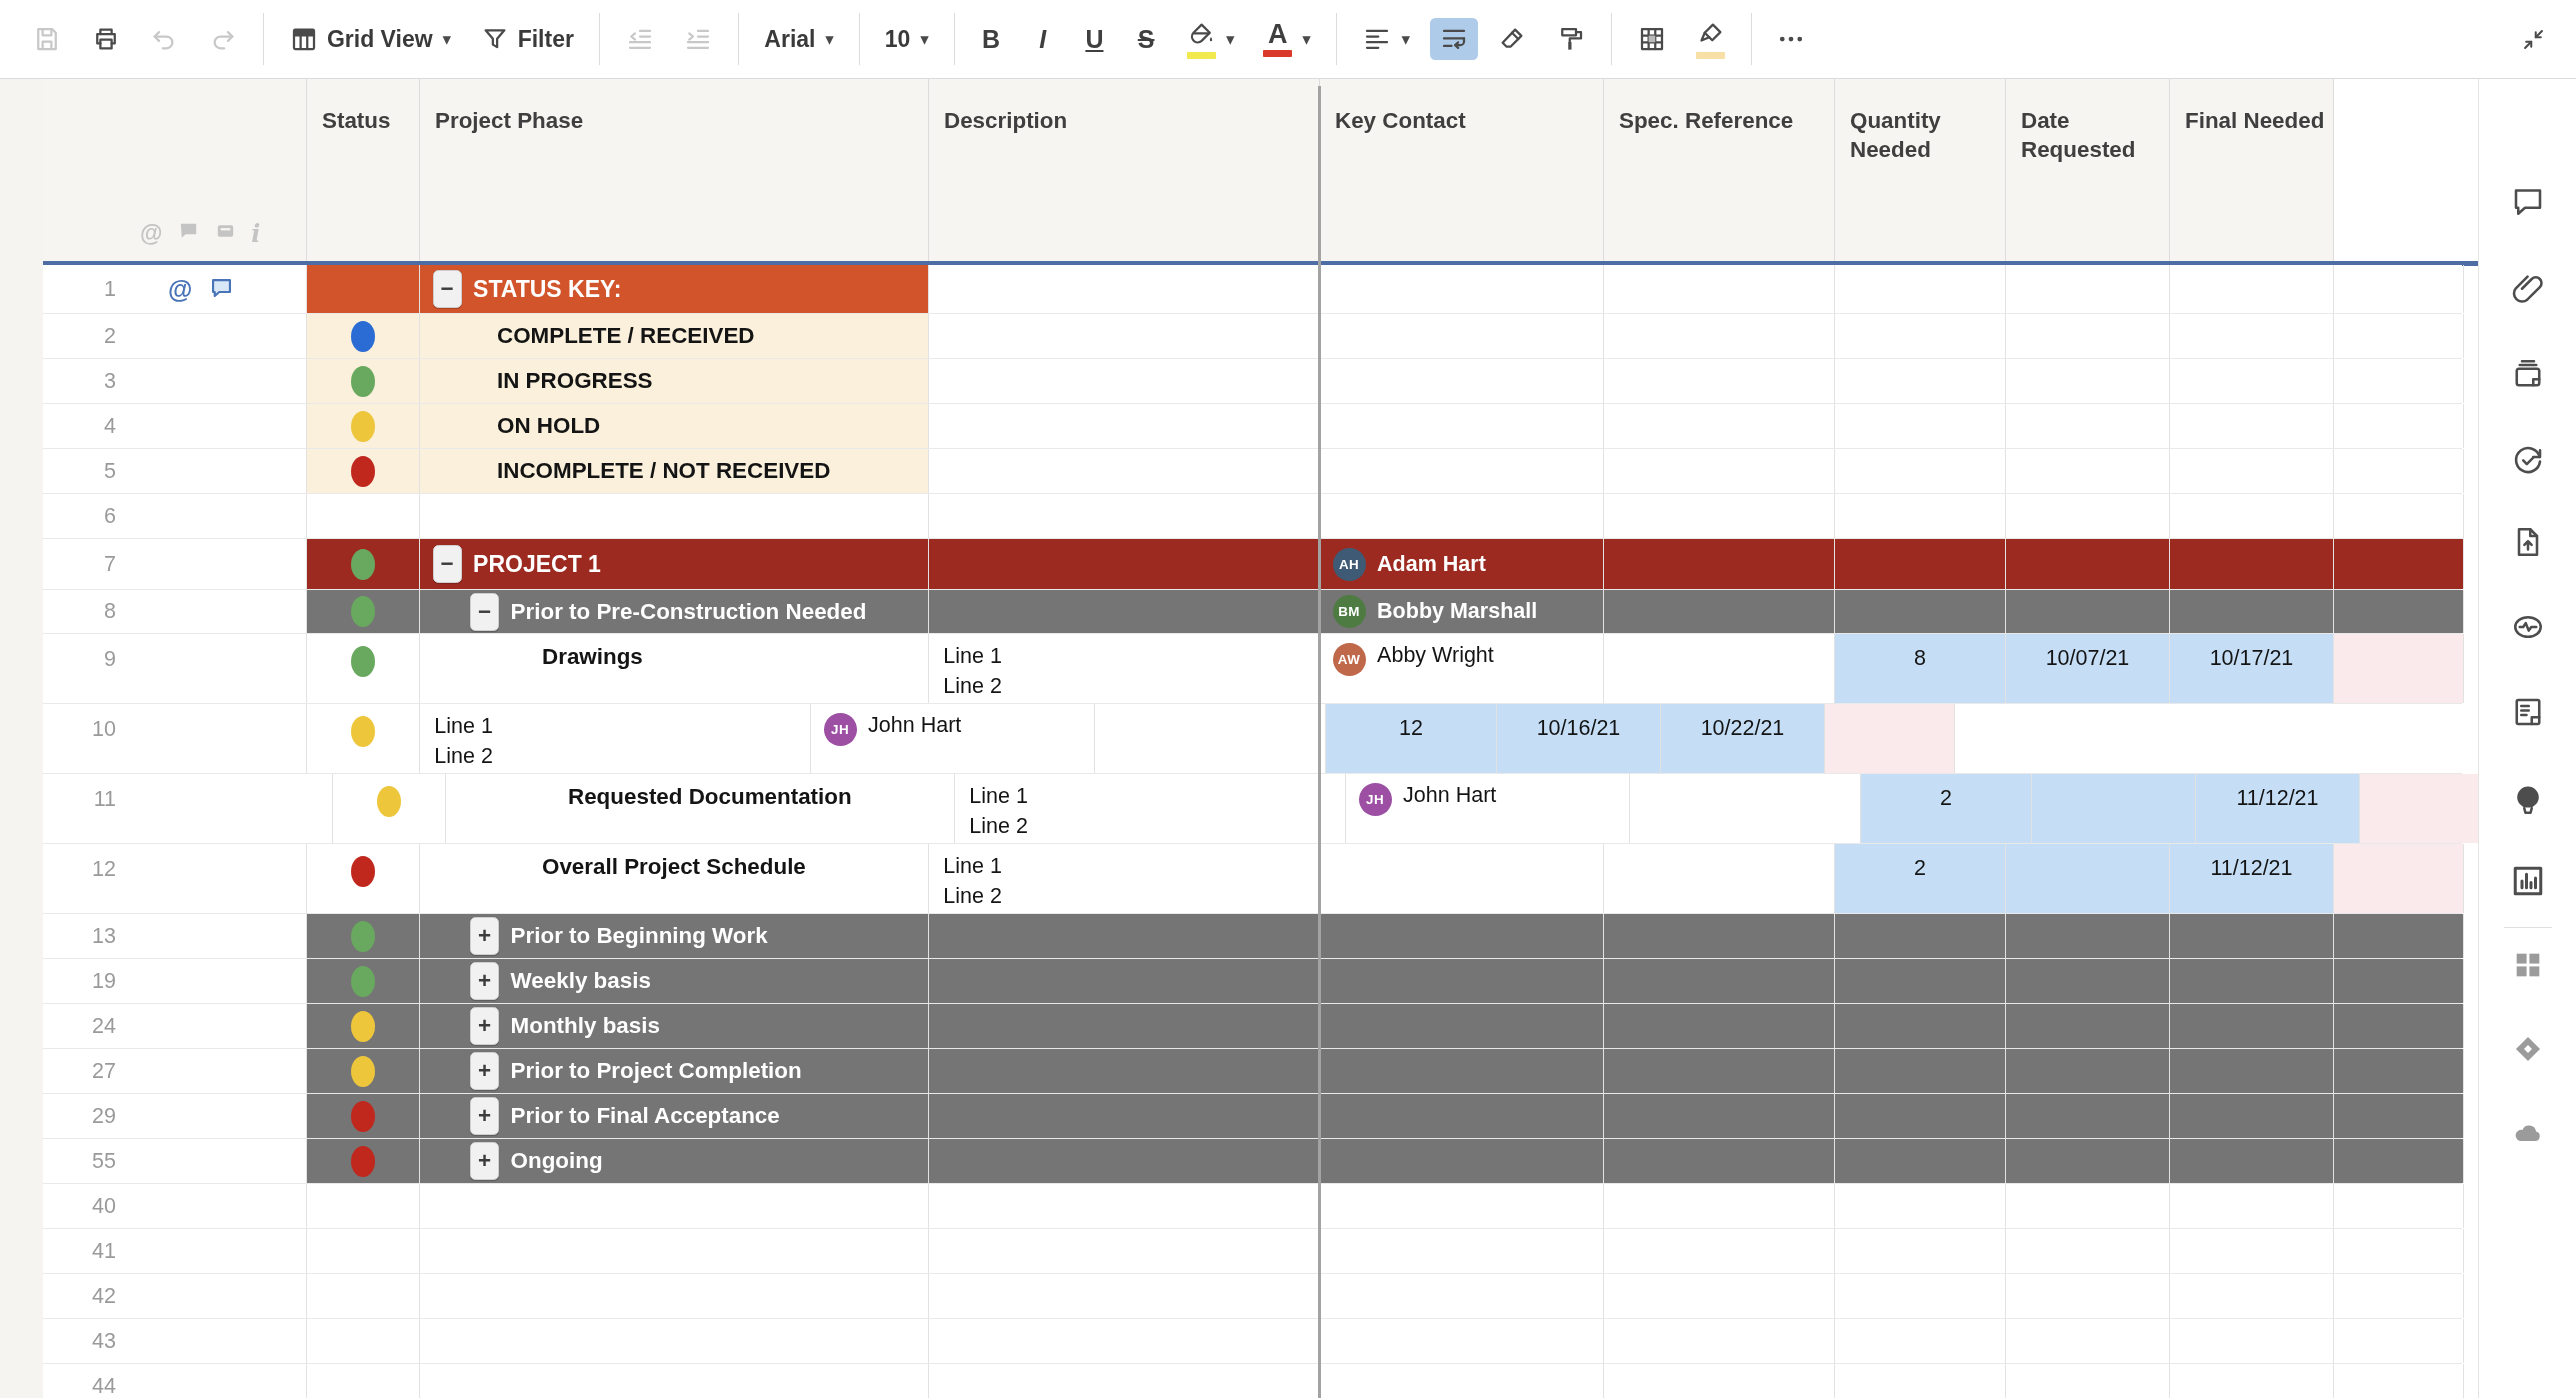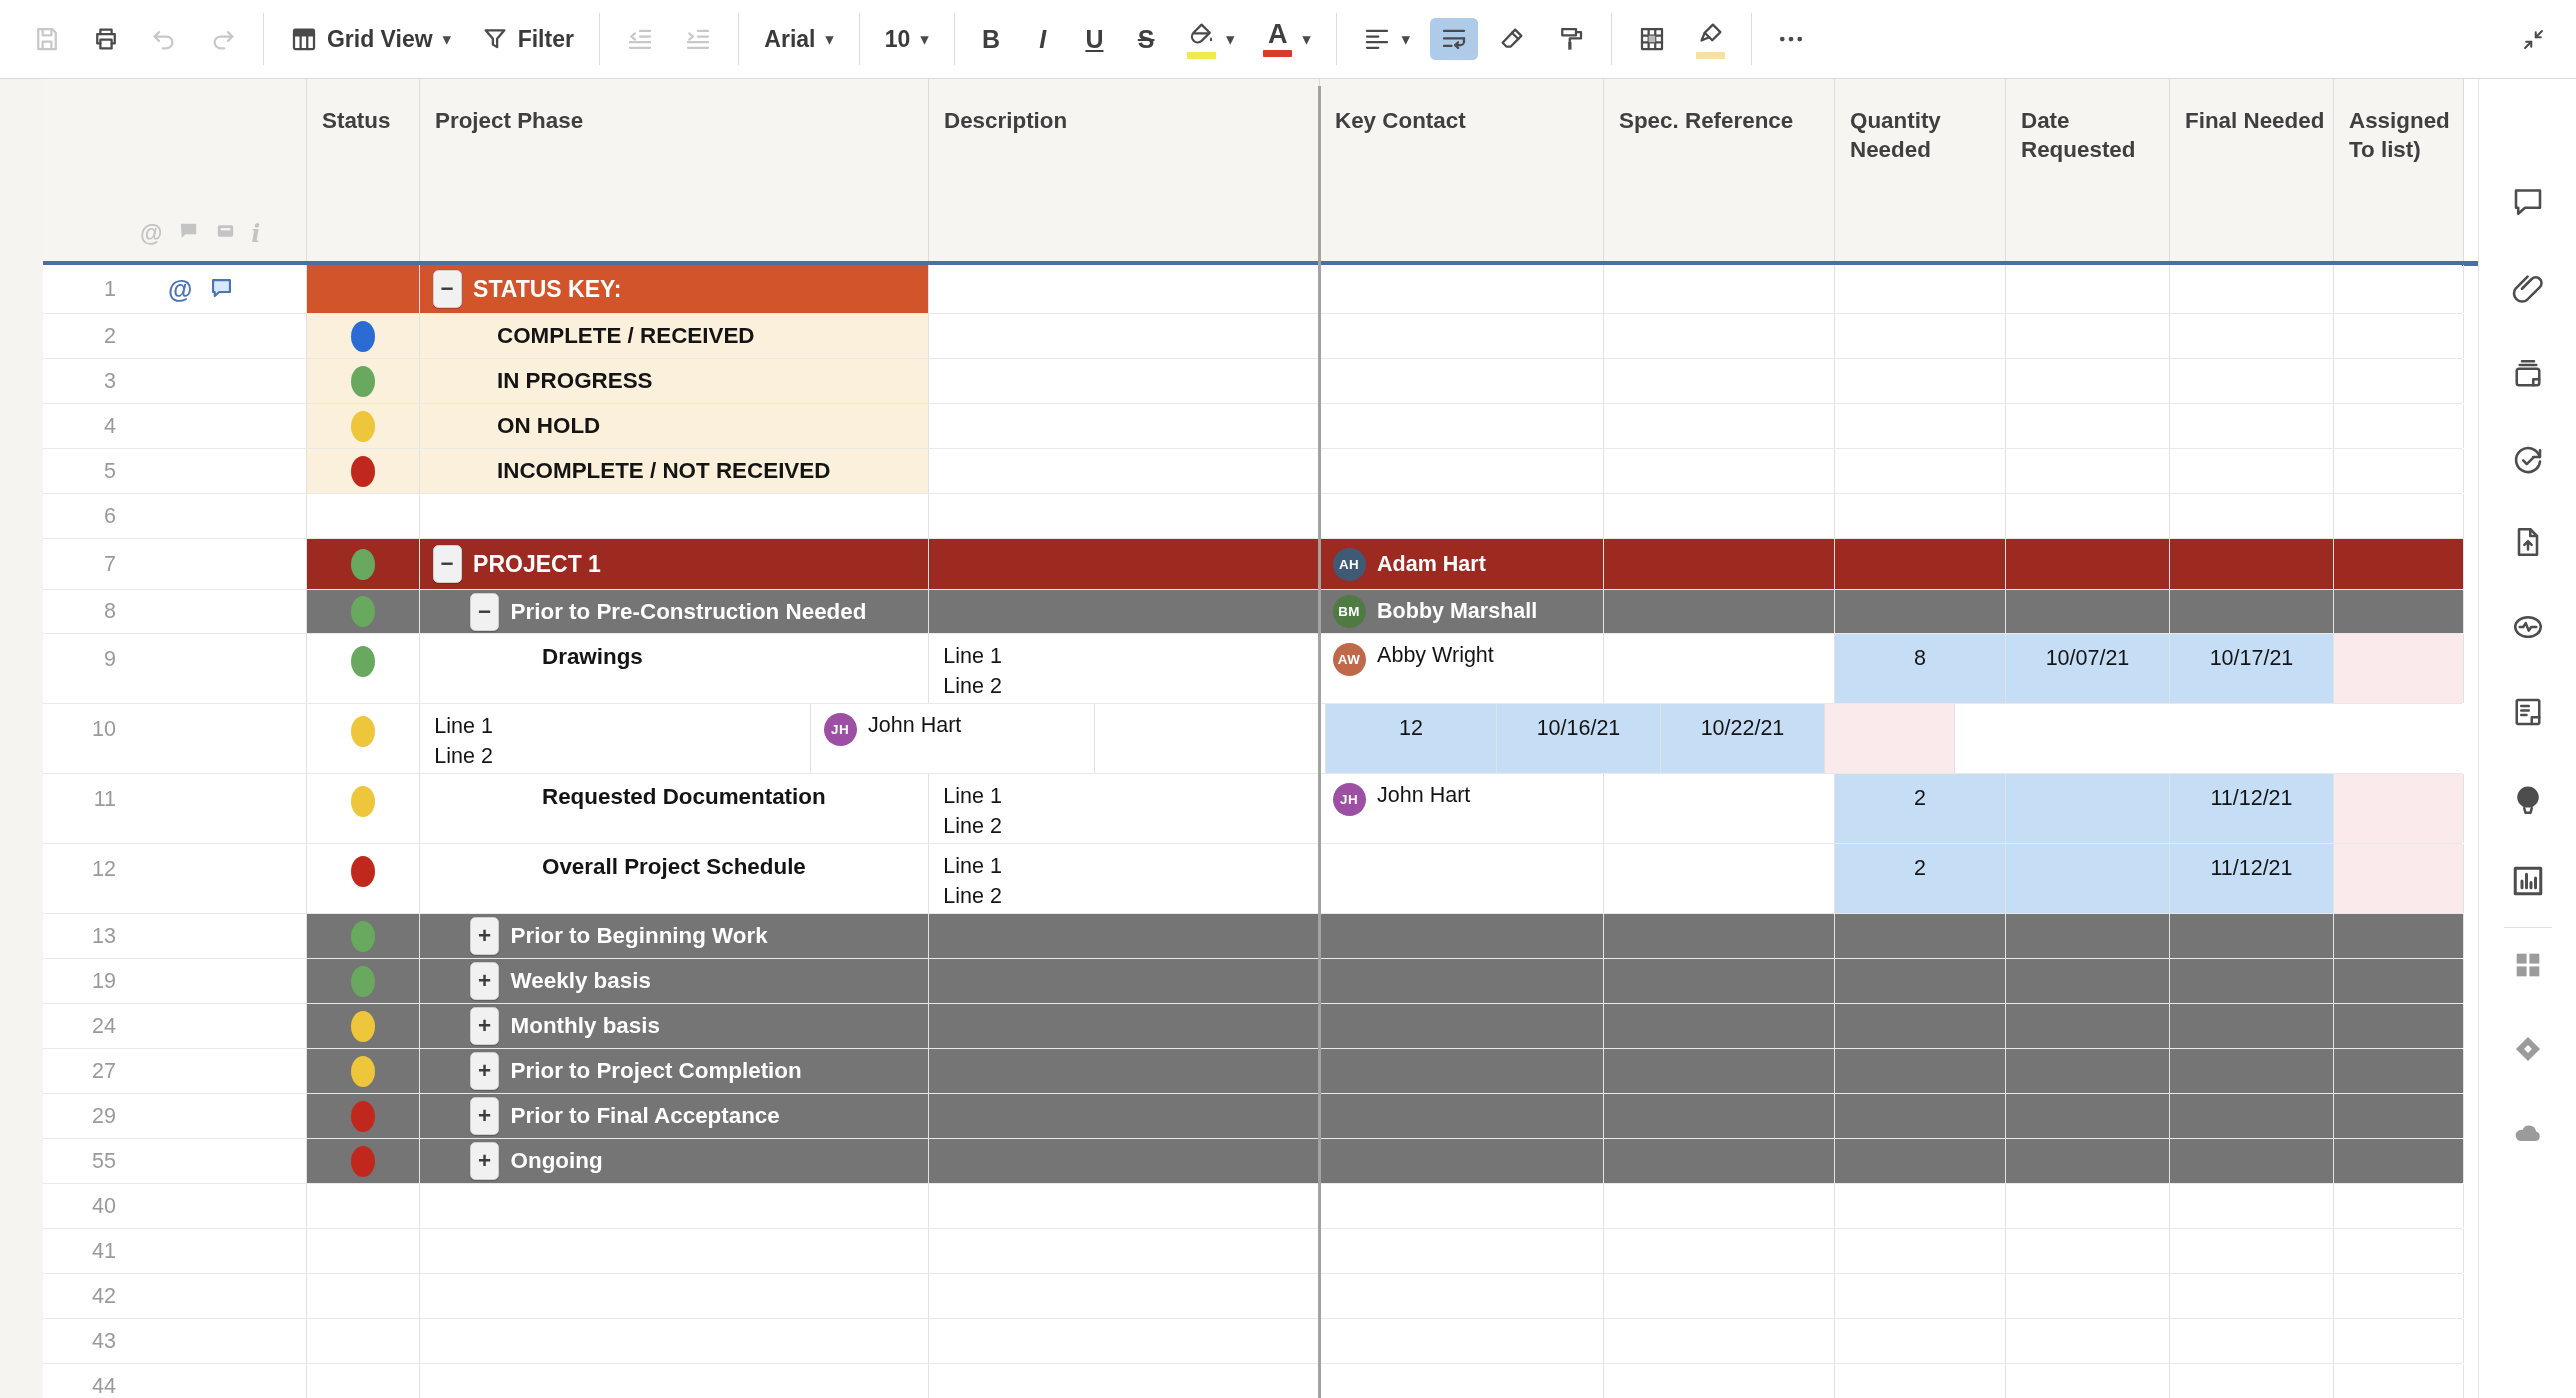--- a/index.html
+++ b/index.html
@@ -318,21 +318,20 @@
           </div>
         </div>
         <div class="hcell" style="width:113px"><span>Status</span></div>
         <div class="hcell" style="width:509px"><span>Project Phase</span></div>
         <div class="hcell" style="width:391px"><span>Description</span></div>
         <div class="hcell" style="width:284px"><span>Key Contact</span></div>
         <div class="hcell" style="width:231px"><span>Spec. Reference</span></div>
         <div class="hcell" style="width:171px"><span>Quantity Needed</span></div>
         <div class="hcell" style="width:164px"><span>Date Requested</span></div>
         <div class="hcell" style="width:164px"><span>Final Needed</span></div>
-        <div class="hcell" style="width:130px"><span>Assigned To list)</span></div>
       </div>
     <div id="blue-bar"></div>
     <div id="rows">
         <div class="row k-section" style="height:49px">
           <div class="cell c-rownum" style="width:264px">
             <span class="num">1</span>
             <span class="rowic">
               <span class="at">@</span>
               <span style="color:#4A74B8"><svg width="27" height="27" viewBox="0 0 24 24" fill="none" stroke="currentColor" stroke-width="1.9" stroke-linecap="round" stroke-linejoin="round">
                   <path d="M4.5 5.5h15v10.5H10l-4 3.5v-3.5H4.5z" fill="#D9E7F6"></path>
@@ -529,21 +528,21 @@
             </span>
             <span class="cname">John Hart</span>
           </div>
           <div class="cell c-spec" style="width:231px"></div>
           <div class="cell c-qty" style="width:171px"><span>12</span></div>
           <div class="cell c-dreq" style="width:164px"><span>10/16/21</span></div>
           <div class="cell c-dneed" style="width:164px"><span>10/22/21</span></div>
           <div class="cell c-assigned" style="width:130px"></div>
         </div>
         <div class="row k-task" style="height:70px">
-          <div class="cell c-rownum" style="width:264px">
+          <div class="cell c-rownum" style="width:290px">
             <span class="num">11</span>
           </div>
           <div class="cell c-status" style="width:113px">
             <span class="ball" style="background:#EEC63C"></span>
           </div>
           <div class="cell c-phase" style="width:509px">
             <span class="plabel">Requested Documentation</span>
           </div>
           <div class="cell c-desc" style="width:391px">
             <div class="dline">Line 1</div>

